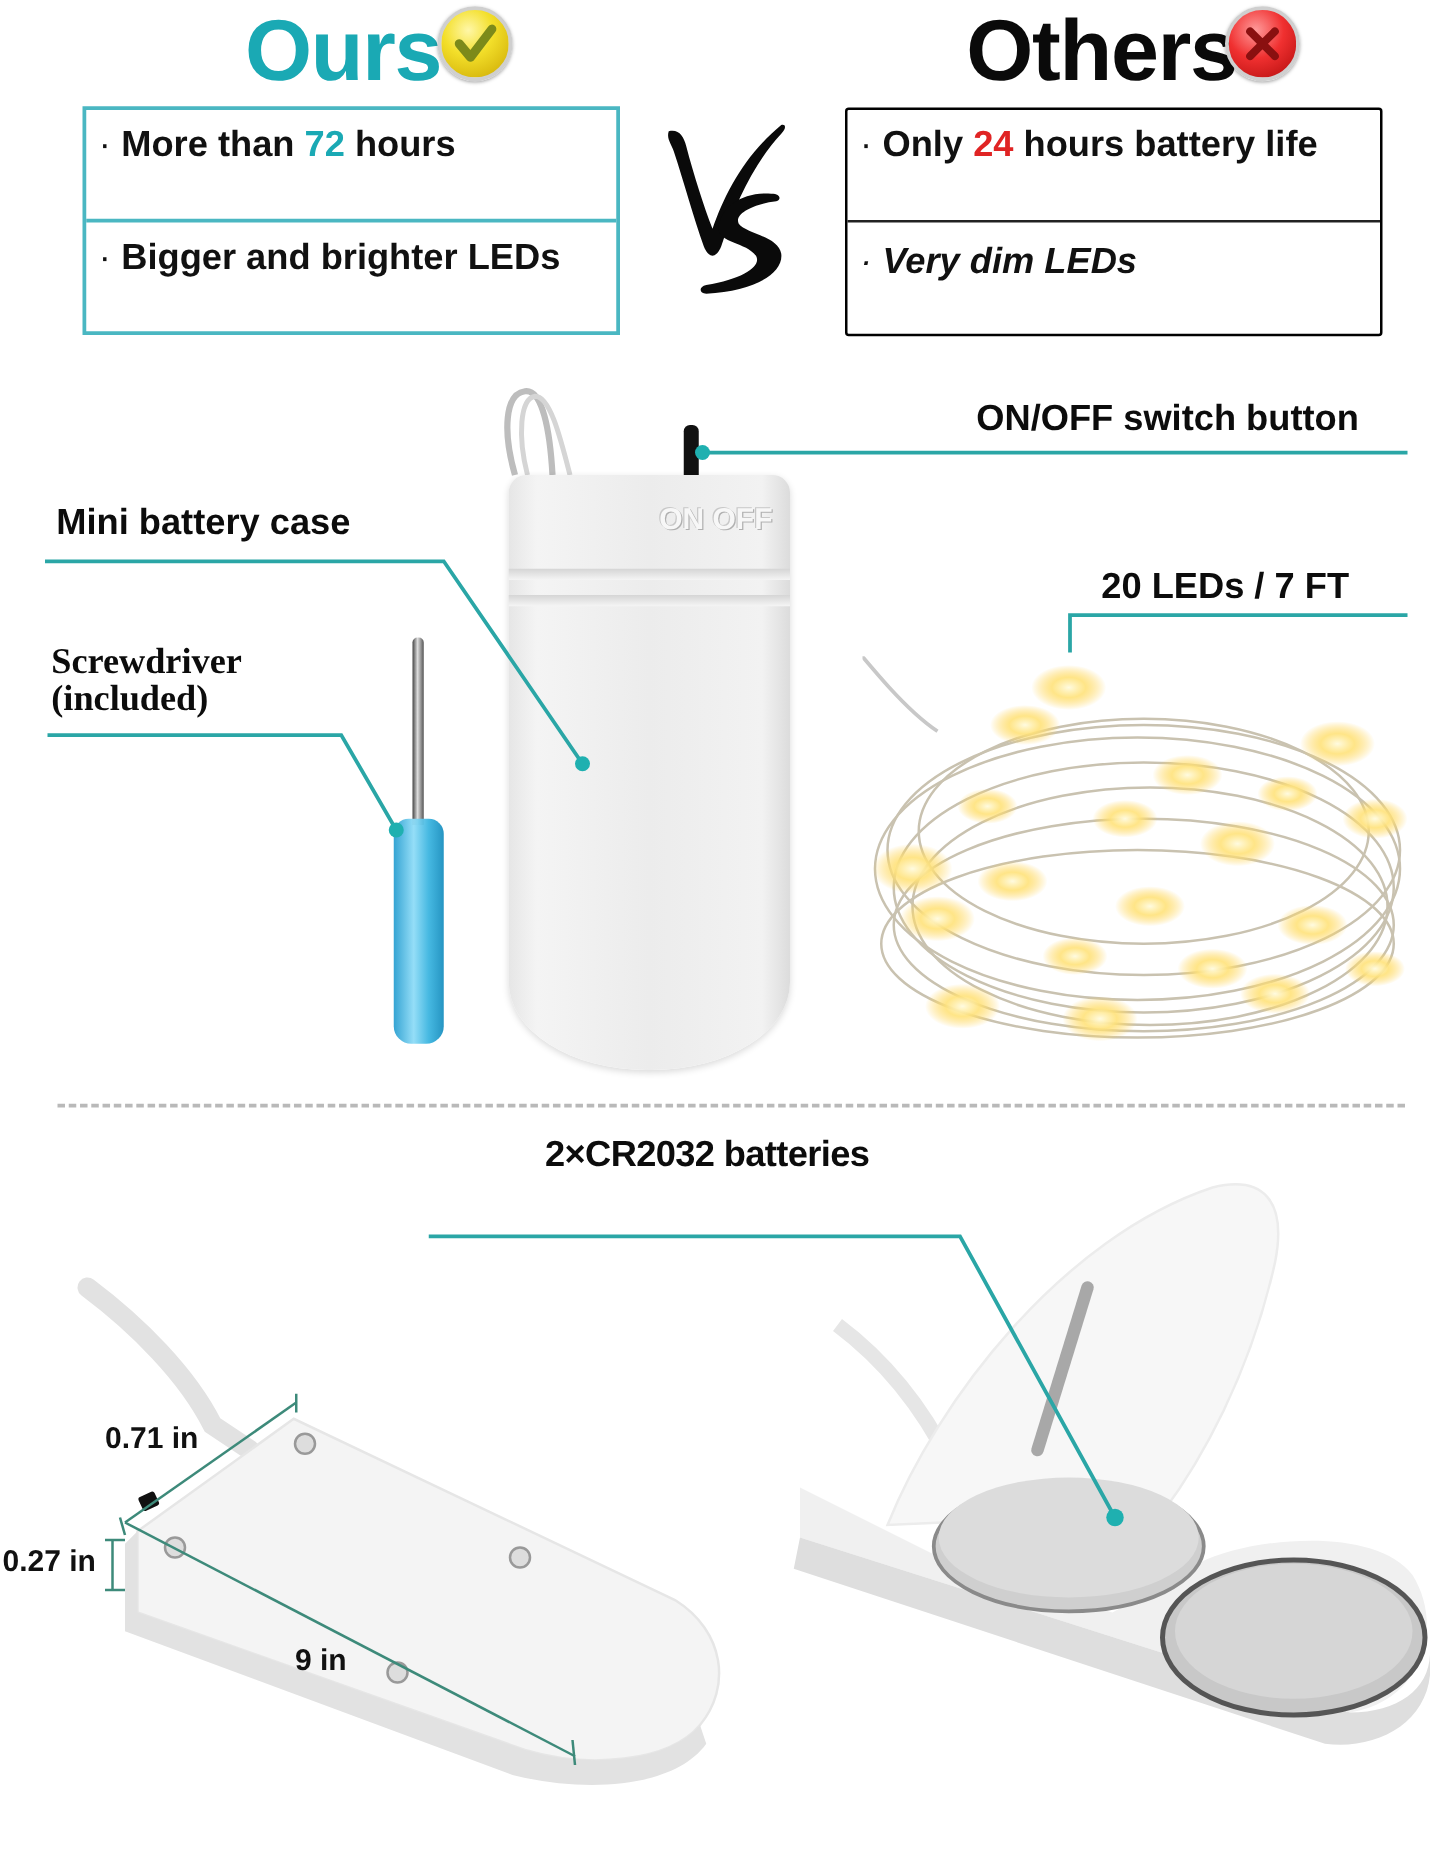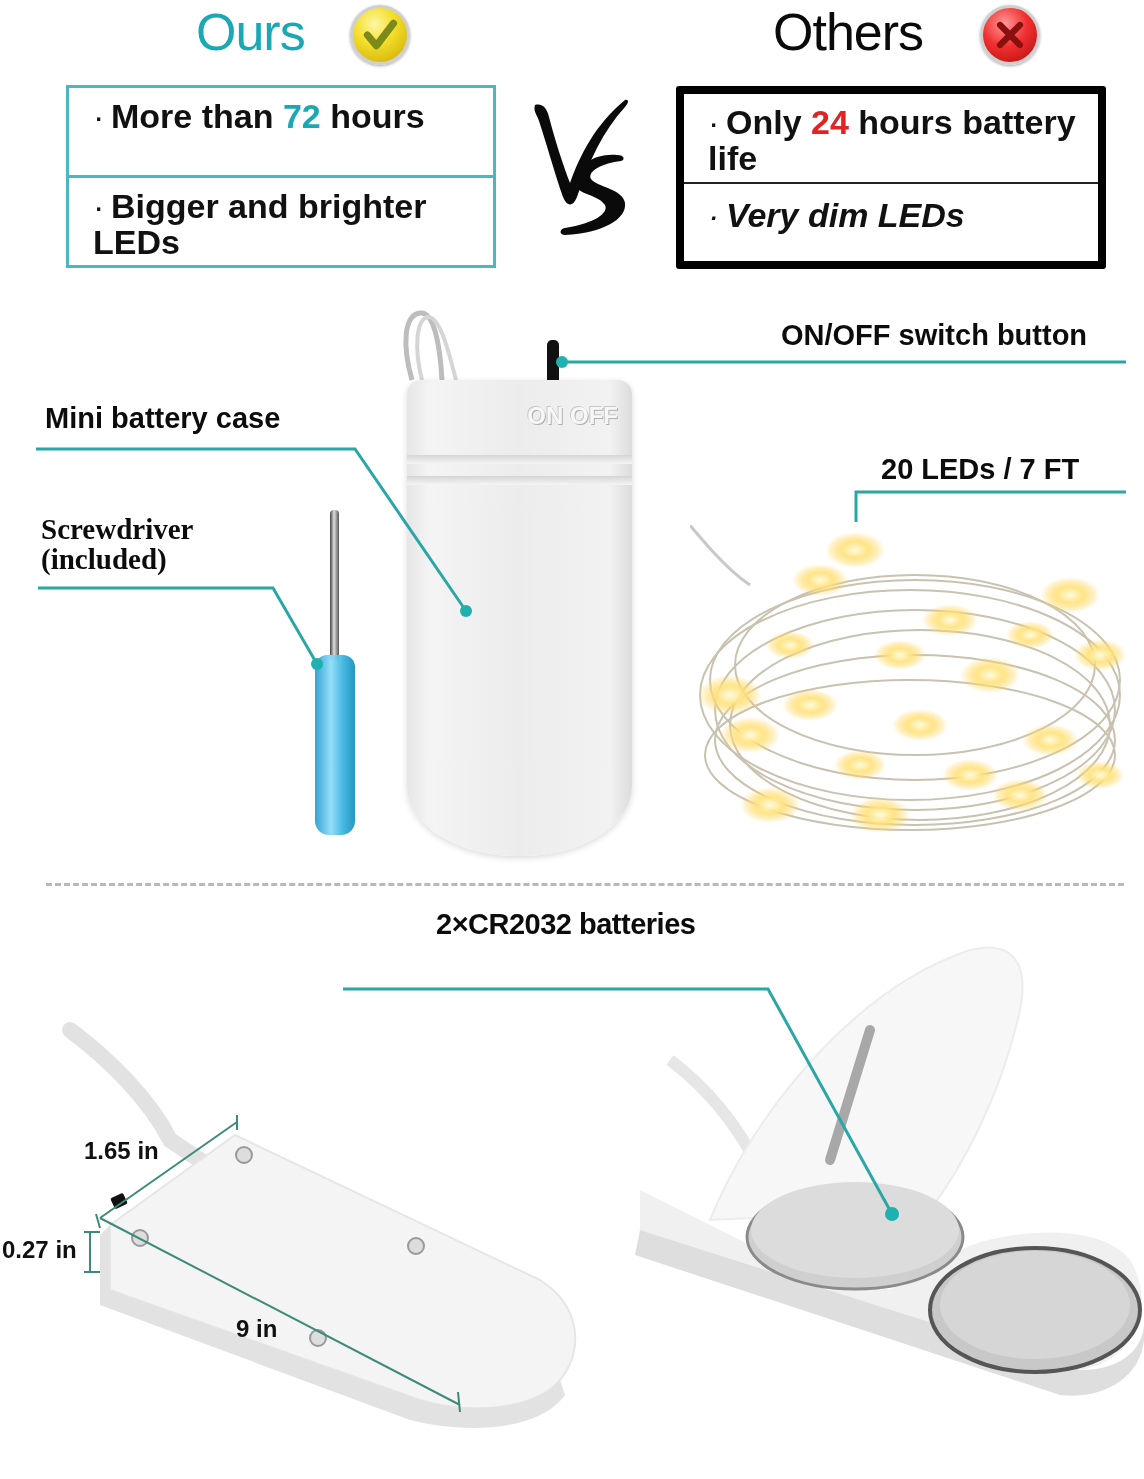--- a/index.html
+++ b/index.html
@@ -2,34 +2,34 @@
 <html><head>
 <meta charset="utf-8">
 <style>
   * { box-sizing: border-box; margin: 0; padding: 0; }
   html, body { width: 1144px; height: 1479px; background: #ffffff; overflow: hidden; }
   body { position: relative; font-family: "Liberation Sans", sans-serif; color: #111; }
 
   .abs { position: absolute; }
 
   
-  .heading { font-weight: 400; font-size: 52px; line-height: 1; letter-spacing: -1px; }
+  .heading { font-weight: 700; font-size: 69px; line-height: 1; letter-spacing: -1px; }
   .heading-ours { color: #1aa9b4; left: 196px; top: 6px; }
   .heading-others { color: #0a0a0a; left: 773px; top: 6px; }
 
   .badge { width: 60px; height: 60px; border-radius: 50%; }
   .badge-check { left: 350px; top: 5px; background: radial-gradient(circle at 40% 30%, #fff7a8 0%, #f3df2a 40%, #d8b90e 80%, #a68d12 100%); border: 3px solid #cfcfcf; box-shadow: 0 1px 3px rgba(0,0,0,.35); }
   .badge-x { left: 980px; top: 5px; background: radial-gradient(circle at 40% 30%, #ff9a9a 0%, #f03030 45%, #c11515 85%, #8c0c0c 100%); border: 3px solid #cfcfcf; box-shadow: 0 1px 3px rgba(0,0,0,.35); }
   .badge svg { width: 100%; height: 100%; display: block; }
 
   
   .cmp-box { position: absolute; background: #fff; }
   .cmp-ours { left: 66px; top: 85px; width: 430px; height: 183px; border: 3px solid #4ab7c2; }
-  .cmp-others { left: 676px; top: 86px; width: 430px; height: 183px; border: 8px solid #000000; border-radius: 3px; }
-  .cmp-row { position: absolute; left: 0; right: 0; padding-left: 24px; font-weight: 700; font-size: 34px; line-height: 36px; }
+  .cmp-others { left: 676px; top: 86px; width: 430px; height: 183px; border: 2px solid #000000; border-radius: 3px; }
+  .cmp-row { position: absolute; left: 0; right: 0; padding-left: 10px; font-weight: 700; font-size: 29px; line-height: 36px; }
   .cmp-ours .cmp-row.r1 { top: 10px; height: 80px; border-bottom: 3px solid #4ab7c2; }
   .cmp-ours .cmp-row.r2 { top: 100px; }
   .cmp-others .cmp-row.r1 { top: 10px; height: 80px; border-bottom: 2px solid #222; }
   .cmp-others .cmp-row.r2 { top: 103px; font-style: italic; }
   .bullet { display: inline-block; width: 18px; font-weight: 400; }
   .wrap-indent { display: block; padding-left: 18px; }
   .hl-teal { color: #1aa9b4; }
   .hl-red { color: #e02424; }
 
   
@@ -189,21 +189,21 @@
   <path d="M80 290 C120 190 220 60 340 20 C380 10 400 30 390 80 C370 170 330 240 300 280 Z" fill="#f7f7f7" stroke="#ececec" stroke-width="2"></path>
   <path d="M240 100 L200 230" stroke="#a8a8a8" stroke-width="10" stroke-linecap="round"></path>
   <path d="M10 260 L130 320 L260 360 L330 320 C370 300 470 290 500 330 C525 370 510 430 450 440 L10 300 Z" fill="#f0f0f0"></path>
   <path d="M10 300 L450 440 C490 440 515 420 514 390 L514 410 C510 450 470 470 430 465 L5 325 Z" fill="#dedede"></path>
   <ellipse cx="225" cy="307" rx="108" ry="52" fill="#cfcfcf" stroke="#8a8a8a" stroke-width="3"></ellipse>
   <ellipse cx="225" cy="300" rx="104" ry="48" fill="#dcdcdc"></ellipse>
   <ellipse cx="405" cy="380" rx="105" ry="62" fill="#c8c8c8" stroke="#555" stroke-width="4"></ellipse>
   <ellipse cx="405" cy="375" rx="95" ry="54" fill="#d6d6d6"></ellipse>
 </svg>
 
-<div class="dim-label" style="left:84px;top:1137px;">1.65 in</div>
+<div class="dim-label" style="left:84px;top:1137px;">0.71 in</div>
 <div class="dim-label" style="left:2px;top:1236px;">0.27 in</div>
 <div class="dim-label" style="left:236px;top:1315px;">9 in</div>
 
 <svg class="overlay" viewBox="0 0 1144 1479">
   <g stroke="#2aa6a6" stroke-width="3" fill="none">
 
     <path d="M562 362 L1126 362"></path>
 
     <path d="M36 449 L355 449 L466 611"></path>
 

